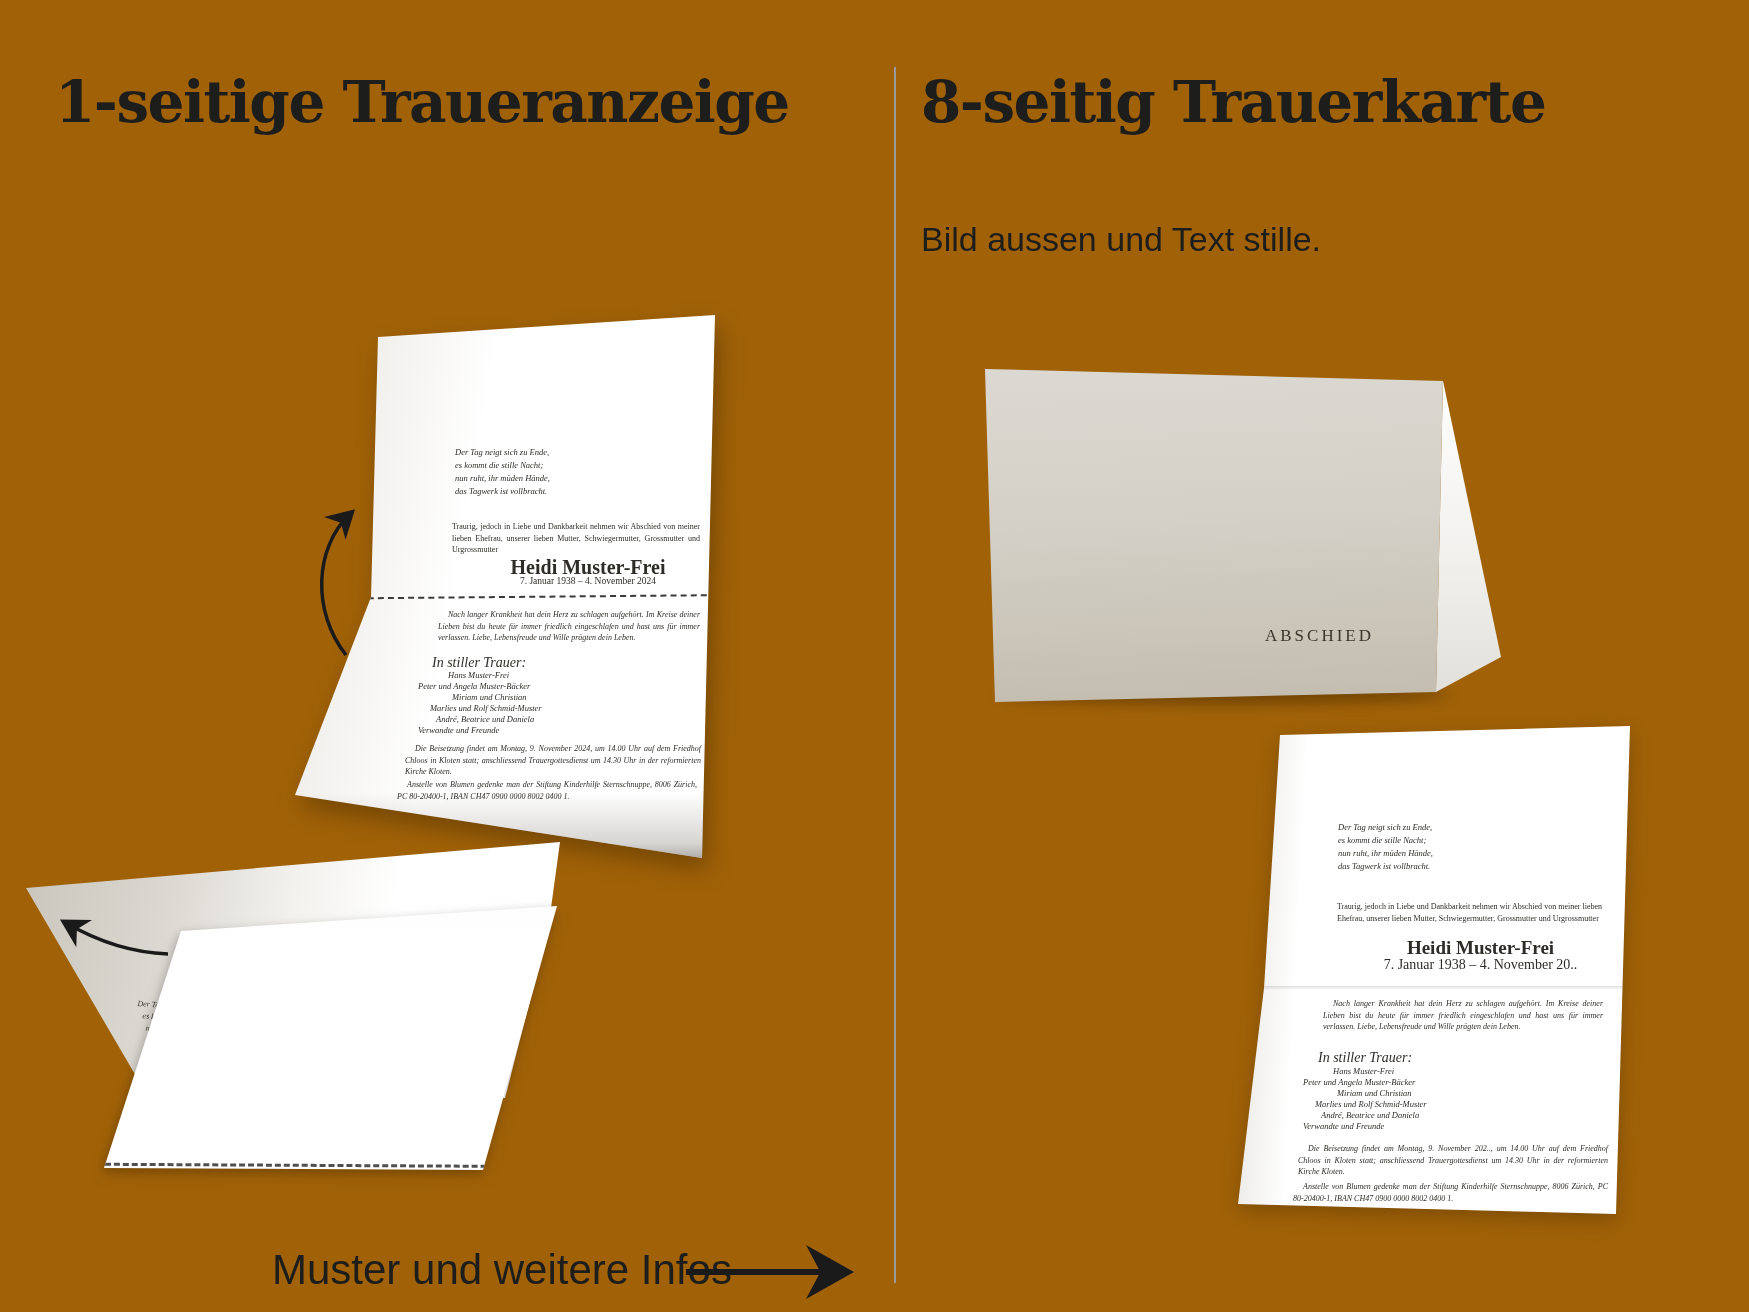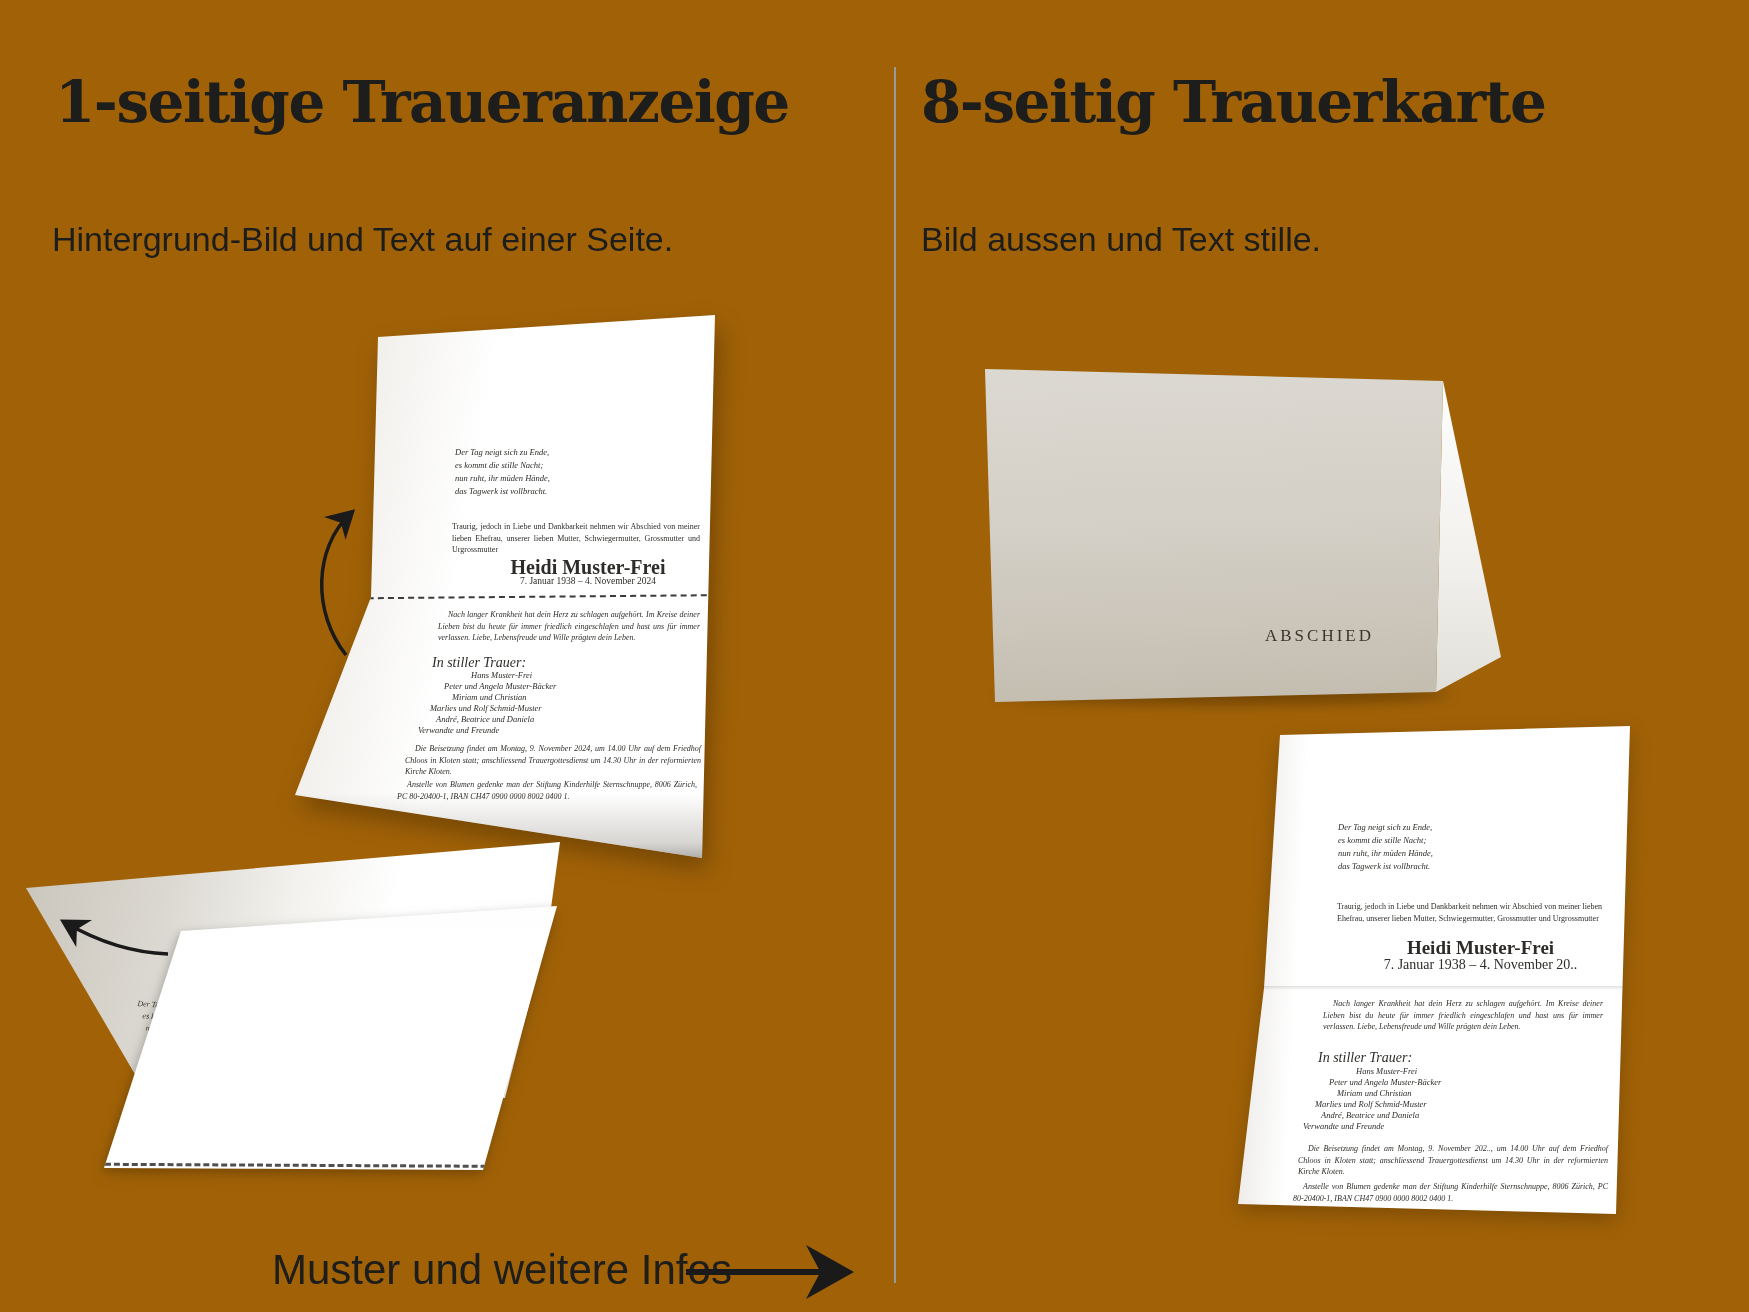--- a/index.html
+++ b/index.html
@@ -24,22 +24,22 @@
   }
   
   .memorial{ font-family:"Liberation Serif", serif; color:#2e2c28; }
   .poem div{ font-style:italic; font-size:8.5px; line-height:13px; }
   .para{ font-size:8px; line-height:11.5px; text-align:justify; }
   .para.it{ font-style:italic; text-indent:10px; }
   .deceased{ font-weight:700; font-size:20px; text-align:center; white-space:nowrap; }
   .dates{ font-size:9.5px; text-align:center; white-space:nowrap; }
   .mlabel{ font-style:italic; font-size:14px; }
   .mourners div{ font-style:italic; font-size:8.5px; line-height:11px; white-space:nowrap; }
-  .mourners div:nth-child(1){margin-left:53px}
-  .mourners div:nth-child(2){margin-left:26px}
+  .mourners div:nth-child(1){margin-left:30px}
+  .mourners div:nth-child(2){}
   .mourners div:nth-child(3){margin-left:34px}
   .mourners div:nth-child(4){margin-left:12px}
   .mourners div:nth-child(5){margin-left:18px}
   .mourners div:nth-child(6){margin-left:0}
   .abs{ position:absolute; }
   
   .shadow-big{ position:absolute; left:293px; top:313px; width:430px; height:550px;
     filter:drop-shadow(5px 12px 12px rgba(0,0,0,0.28)); }
   #openCard{
     position:absolute; inset:0;
@@ -117,21 +117,20 @@
   }
   
   #arrows{ position:absolute; left:0; top:0; width:1749px; height:1312px; pointer-events:none; }
 </style>
 </head>
 <body>
 
 <div id="stage">
 
   <div class="col-title" style="left:55px">1-seitige Traueranzeige</div>
-  <div class="col-sub" style="left:52px">Hintergrund-Bild und Text auf einer Seite.</div>
 
   <div id="divider"></div>
 
   <div class="col-title" style="left:921px">8-seitig Trauerkarte</div>
   <div class="col-sub" style="left:921px">Bild aussen und Text stille.</div>
 
   <div class="shadow-big">
     <div id="openCard" class="memorial">
       <div class="abs poem" style="left:162px; top:133px">
         <div>Der Tag neigt sich zu Ende,</div>

